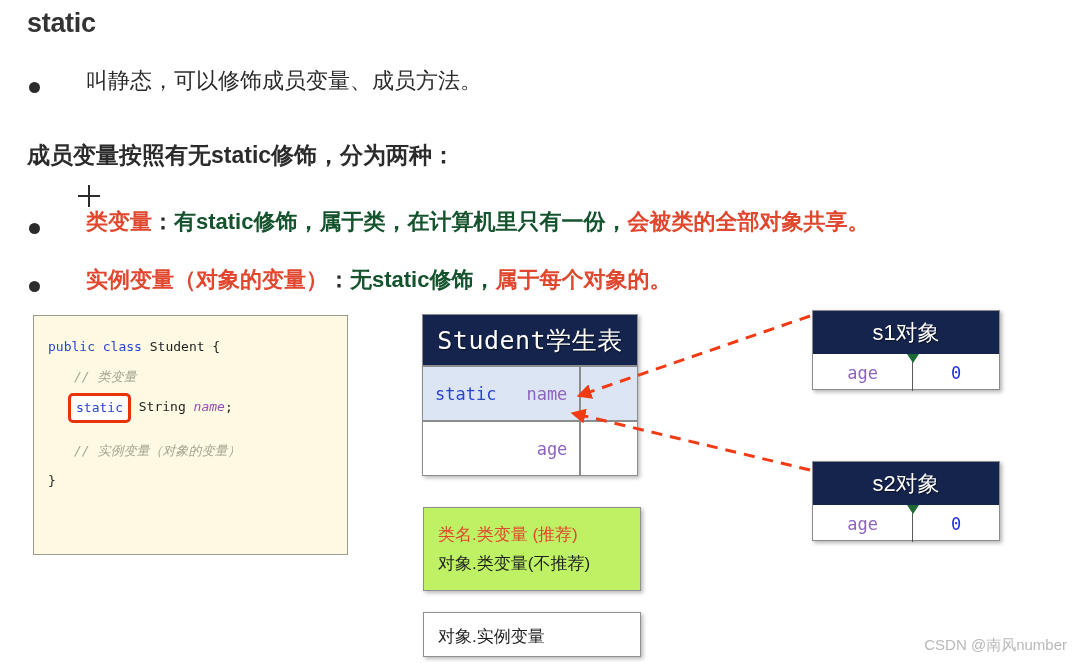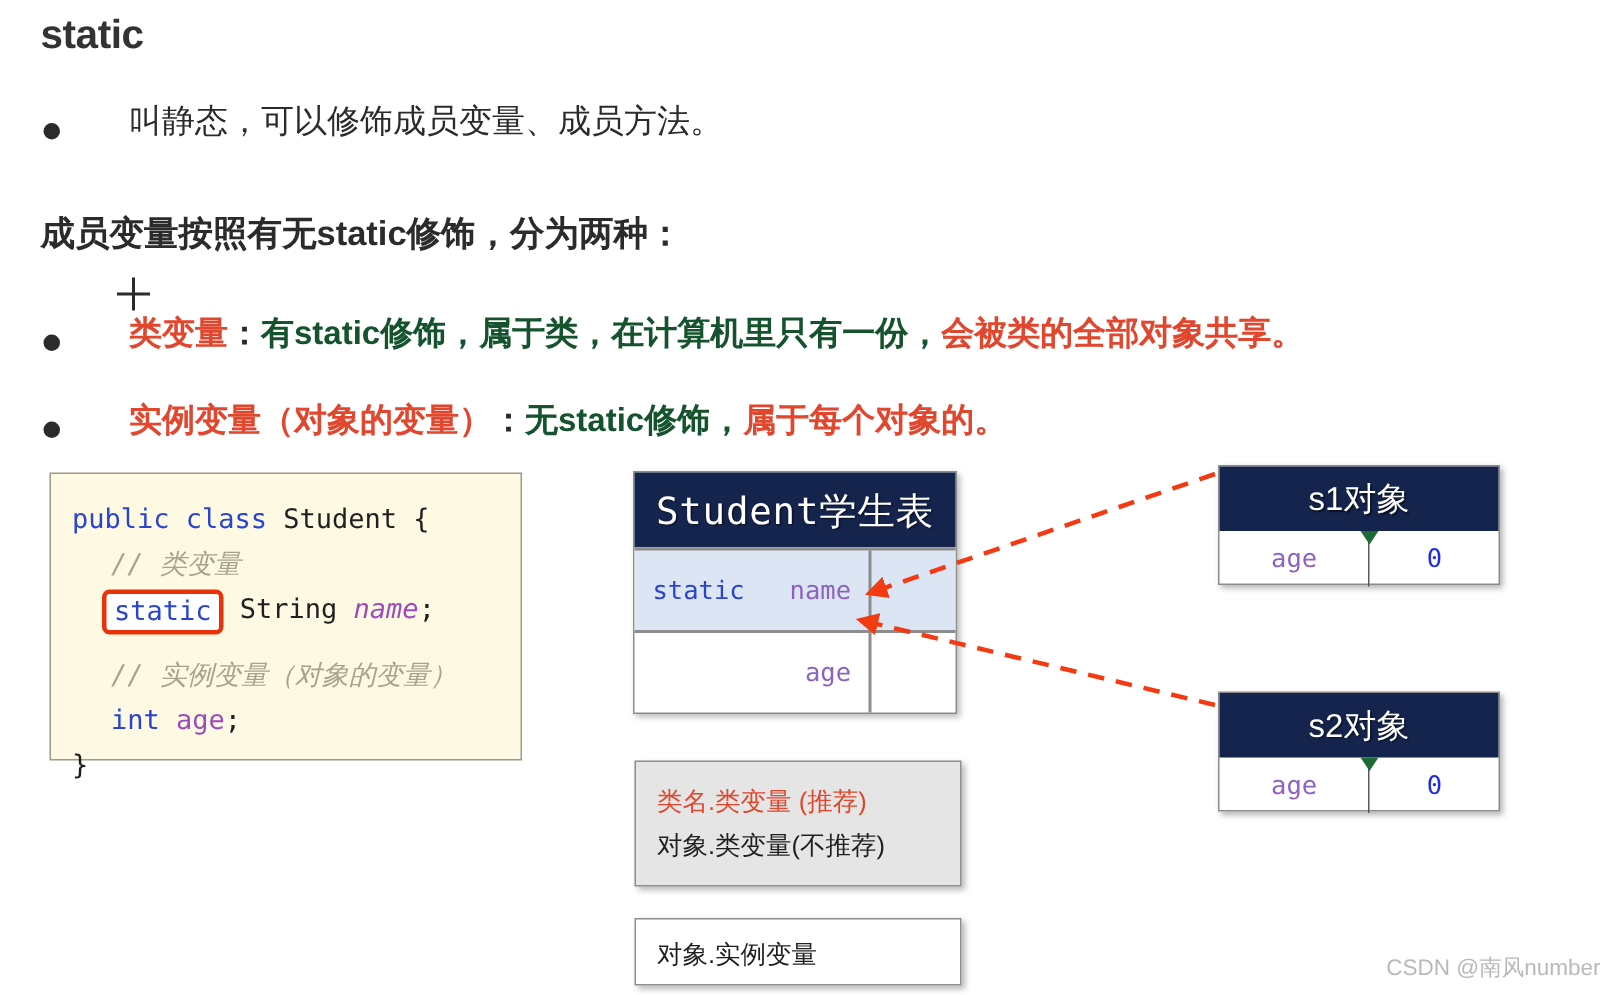--- a/index.html
+++ b/index.html
@@ -84,27 +84,27 @@
   }
   .crosshair::before { left: 0; top: 10px; width: 22px; height: 2px; }
   .crosshair::after  { left: 10px; top: 0; width: 2px; height: 22px; }
 
   
   .code-box {
     position: absolute;
     left: 33px;
     top: 315px;
     width: 315px;
-    height: 192px;
+    height: 240px;
     background: #fdf9e3;
     border: 1px solid #9a9a8e;
     box-sizing: border-box;
     padding: 16px 0 0 14px;
     font-family: "DejaVu Sans Mono", "Liberation Mono", monospace;
-    font-size: 18px;
+    font-size: 13px;
     line-height: 30px;
   }
   .code-line { white-space: pre; }
   .kw      { color: #2a44d0; }
   .cls     { color: #1f1f1f; }
   .var     { color: #9b4bbd; font-style: italic; }
   .var2    { color: #9b4bbd; }
   .plain   { color: #1f1f1f; }
   .comment { color: #a6a48f; font-style: italic; }
 
@@ -233,21 +233,21 @@
     box-sizing: border-box;
     border: 1px solid #8f8f8f;
     box-shadow: 2px 2px 4px rgba(0,0,0,0.28);
     padding: 12px 14px;
   }
   #note-class-access {
     left: 423px;
     top: 507px;
     width: 218px;
     height: 84px;
-    background: #e5e5e5;
+    background: #bef264;
   }
   #note-instance-access {
     left: 423px;
     top: 612px;
     width: 218px;
     height: 45px;
     background: #ffffff;
     padding-top: 9px;
   }
   .note-line { font-size: 17px; line-height: 29px; white-space: nowrap; }
@@ -299,21 +299,20 @@
     <span class="txt-red">实例变量（对象的变量）</span><span class="txt-dark">：</span><span class="txt-blue">无static修饰，</span><span class="txt-red">属于每个对象的。</span>
   </span>
 </div>
 
 <div class="code-box">
   <div class="code-line"><span class="kw">public class</span><span class="cls"> Student {</span></div>
   <div class="code-line" style="padding-left:26px"><span class="comment">// 类变量</span></div>
   <div class="code-line" style="padding-left:26px"><span class="static-highlight">static</span><span class="plain"> String </span><span class="var">name</span><span class="plain">;</span></div>
   <div class="code-line" style="height:14px">&nbsp;</div>
   <div class="code-line" style="padding-left:26px"><span class="comment">// 实例变量（对象的变量）</span></div>
-  <div class="code-line" style="padding-left:26px"><span class="kw">int</span><span class="var2"> age</span><span class="plain">;</span></div>
   <div class="code-line"><span class="plain">}</span></div>
 </div>
 
 <div class="student-table">
   <div class="st-header">Student学生表</div>
   <div class="st-row alt">
     <div class="st-cell-left">
       <span class="st-static">static</span>
       <span class="st-name">name</span>
     </div>

